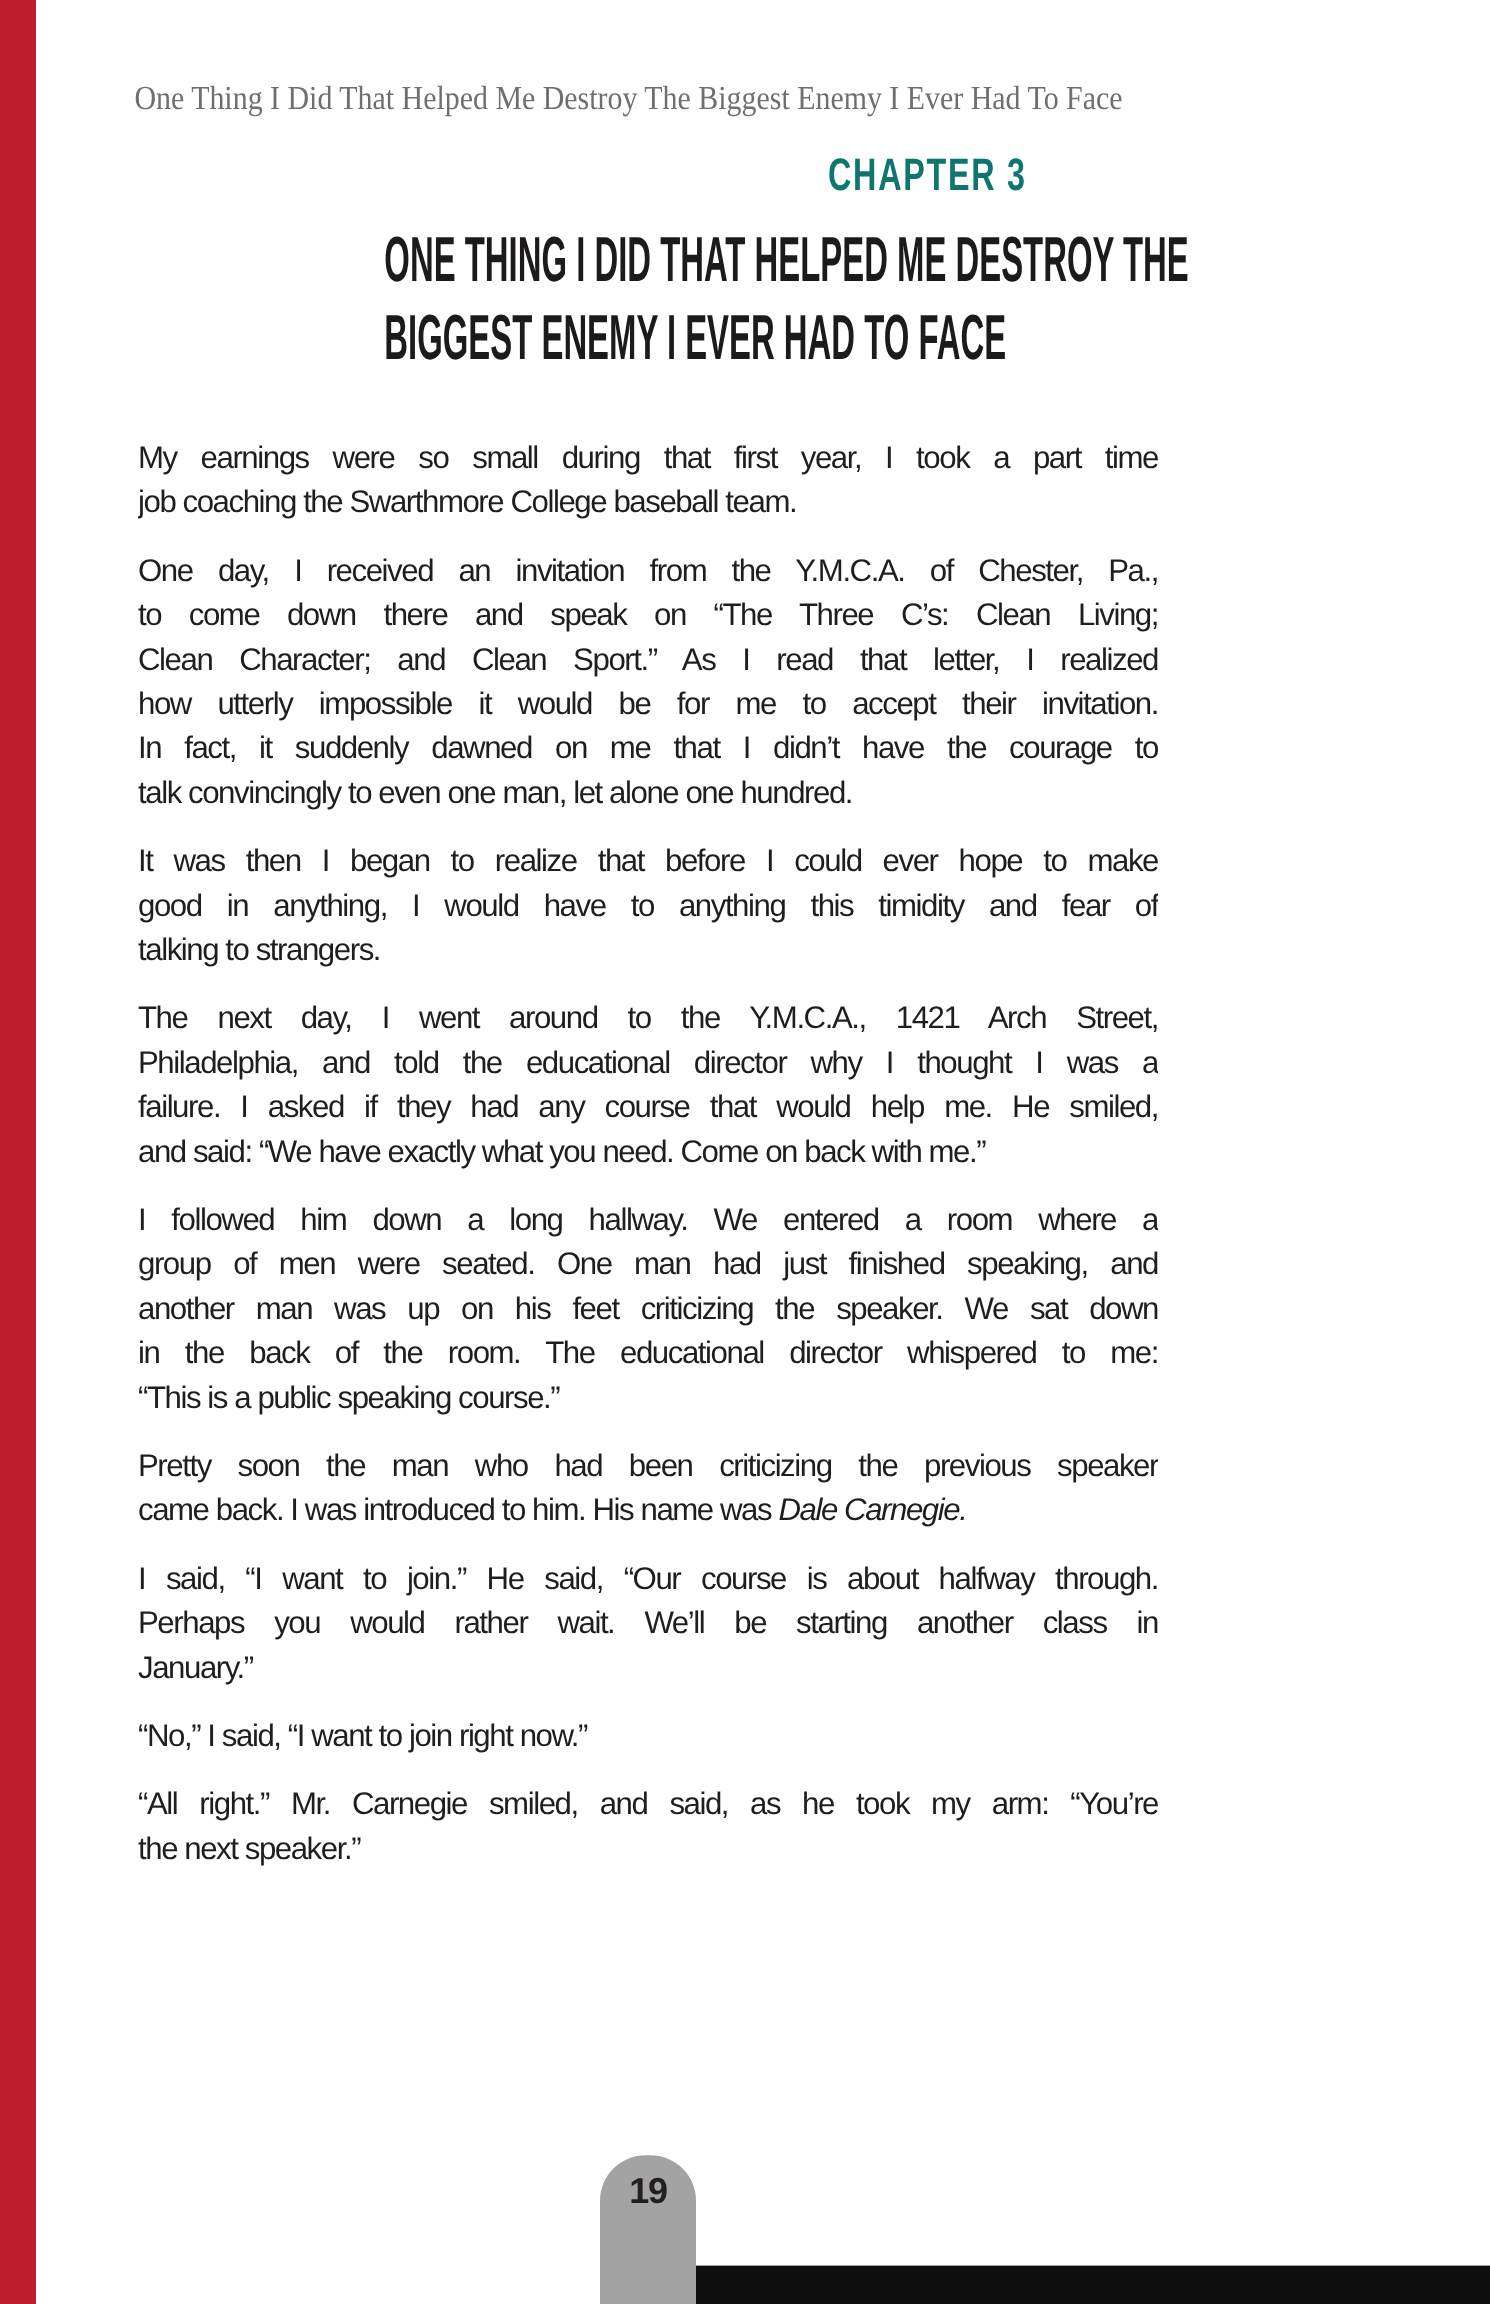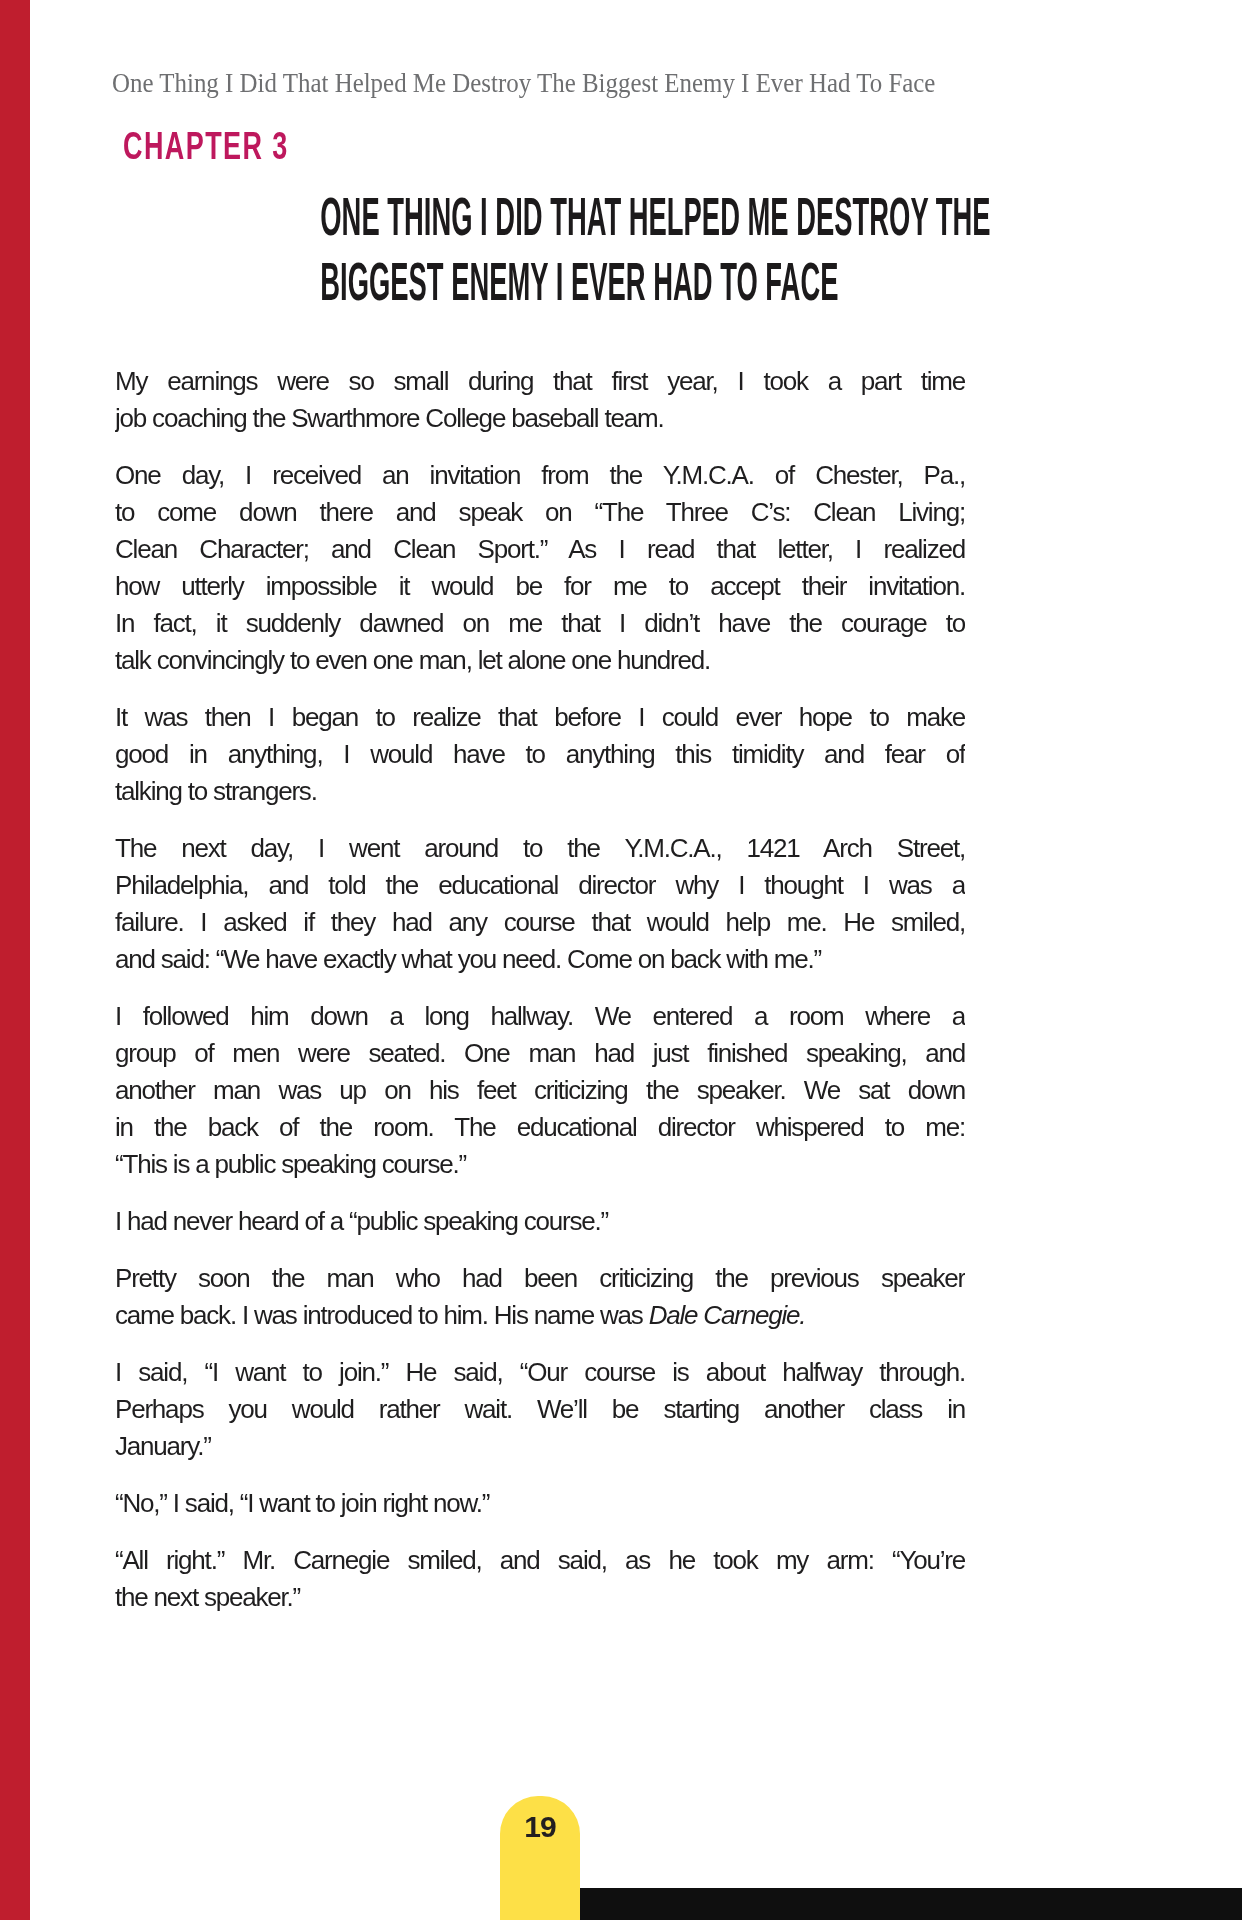--- a/index.html
+++ b/index.html
@@ -127,21 +127,21 @@
 <body>
 
 <div class="canvas">
 
   <div class="red-strip" style="background: rgb(191, 30, 46);"></div>
 
   <div class="running-header" style="color: rgb(110, 111, 113);">
     <span class="squeeze">One Thing I Did That Helped Me Destroy The Biggest Enemy I Ever Had To Face</span>
   </div>
 
-  <div class="chapter" style="color: #be185d;">
+  <div class="chapter" style="color: #0f766e; text-align: right;">
     <span class="squeeze">CHAPTER 3</span>
   </div>
 
   <div class="title">
     <span class="title-line">ONE THING I DID THAT HELPED ME DESTROY THE</span>
     <span class="title-line">BIGGEST ENEMY I EVER HAD TO FACE</span>
   </div>
 
   <div class="bodytext" id="bodytext" style="color: rgb(31, 30, 31);">
       <div class="para">
@@ -168,39 +168,36 @@
         <div class="line last">and said: “We have exactly what you need. Come on back with me.”</div>
       </div>
       <div class="para">
         <div class="line">I followed him down a long hallway. We entered a room where a</div>
         <div class="line">group of men were seated. One man had just finished speaking, and</div>
         <div class="line">another man was up on his feet criticizing the speaker. We sat down</div>
         <div class="line">in the back of the room. The educational director whispered to me:</div>
         <div class="line last">“This is a public speaking course.”</div>
       </div>
       <div class="para">
-        <div class="line last">I had never heard of a “public speaking course.”</div>
-      </div>
-      <div class="para">
         <div class="line">Pretty soon the man who had been criticizing the previous speaker</div>
         <div class="line last">came back. I was introduced to him. His name was <em>Dale Carnegie.</em></div>
       </div>
       <div class="para">
         <div class="line">I said, “I want to join.” He said, “Our course is about halfway through.</div>
         <div class="line">Perhaps you would rather wait. We’ll be starting another class in</div>
         <div class="line last">January.”</div>
       </div>
       <div class="para">
         <div class="line last">“No,” I said, “I want to join right now.”</div>
       </div>
       <div class="para">
         <div class="line">“All right.” Mr. Carnegie smiled, and said, as he took my arm: “You’re</div>
         <div class="line last">the next speaker.”</div>
       </div>
     </div>
 
   <div class="black-bar" style="background: rgb(15, 15, 15);"></div>
 
-  <div class="page-tab" style="background: #fde047;">
+  <div class="page-tab" style="background: #a3a3a3;">
     <span class="num">19</span>
   </div>
 
 </div>
 
 </body></html>

